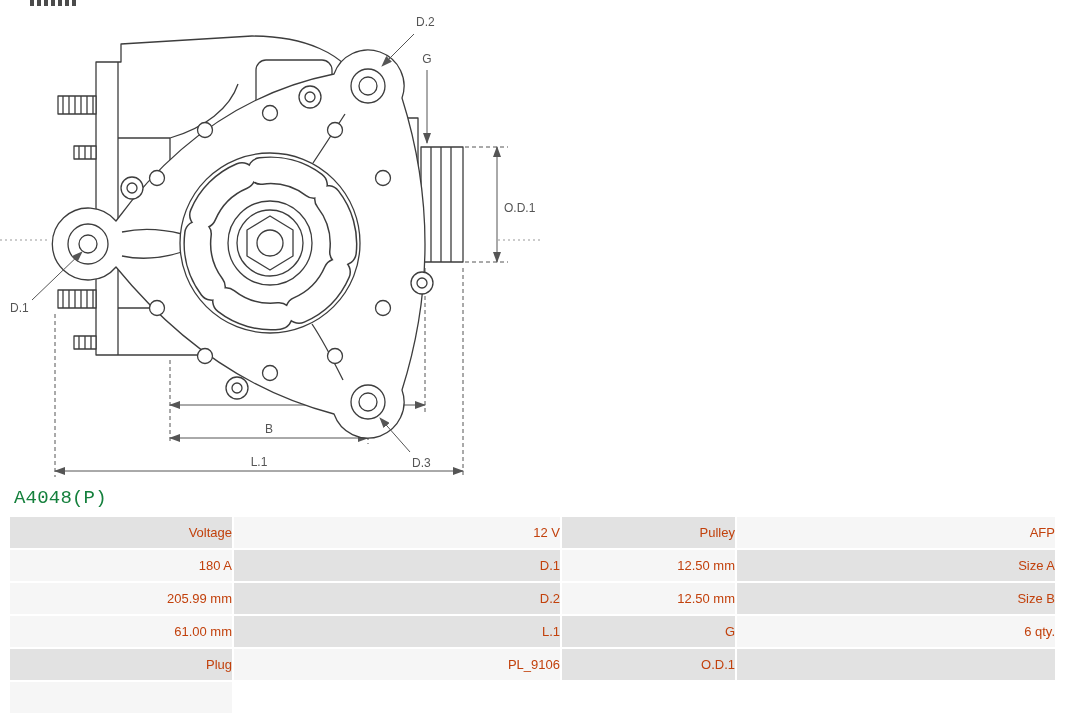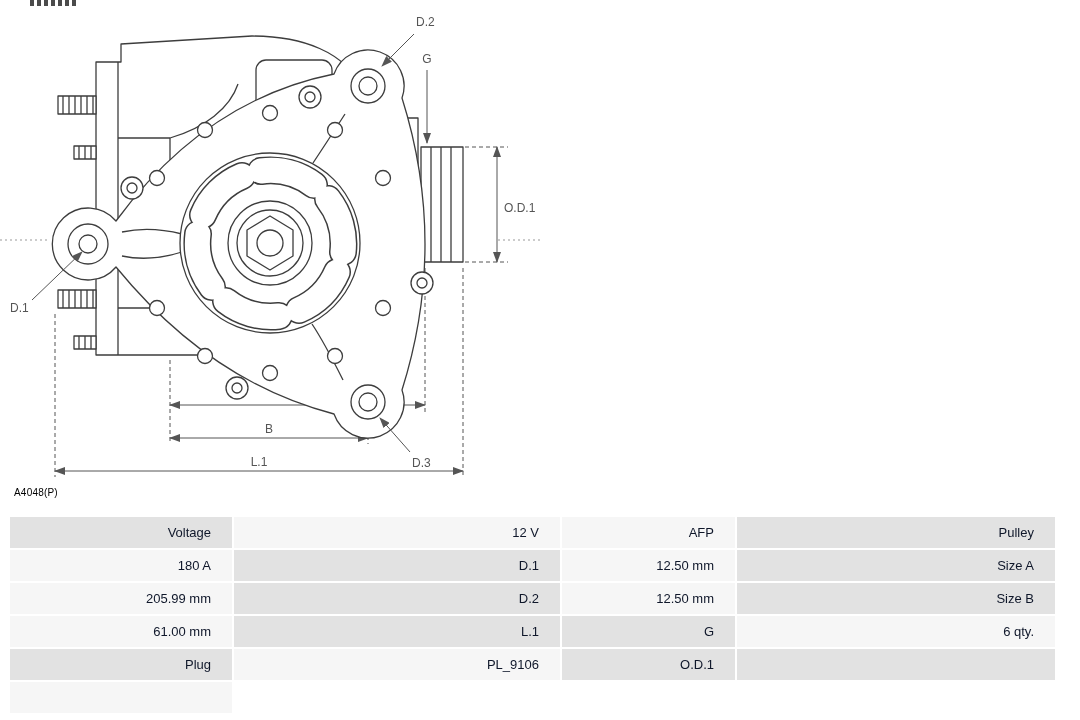--- a/index.html
+++ b/index.html
@@ -10,27 +10,27 @@
   .logo-frag { position:absolute; left:30px; top:0; width:46px; height:6px;
     background:repeating-linear-gradient(90deg,#2b2b2b 0 4px, transparent 4px 7px);
     opacity:.85; }
 
   svg text { font-family:"Liberation Sans", sans-serif; font-size:12px; fill:#555; }
 
   .side-svg  { position:absolute; left:0;   top:0; }
   .front-svg { position:absolute; left:540; top:0; }
 
   .part-number { position:absolute; left:14px; top:487px;
-    font-size:10px; color:#000000; letter-spacing:.2px; }
+    font-size:19px; color:#15803d; letter-spacing:.2px;font-family:Liberation Mono, monospace; }
 
   .spec-table { position:absolute; left:10px; top:517px; width:1045px;
     display:grid; grid-template-columns:222px 326px 173px 318px;
     grid-auto-rows:31px; gap:2px; background:#fff; }
-  .cell { font-size:13px; color:#0f172a; line-height:31px; text-align:right;
-    padding-right:21px; white-space:nowrap; overflow:hidden; }
+  .cell { font-size:13px; color:#c2410c; line-height:31px; text-align:right;
+    padding-right:0; white-space:nowrap; overflow:hidden; }
   .cell.label { background:#e2e2e2; }
   .cell.value { background:#f6f6f6; }
 </style>
 </head>
 <body>
 
 <div class="canvas">
 
   <div class="logo-frag"></div>
 
@@ -208,22 +208,22 @@
     <text x="416" y="26" text-anchor="start">D.2</text>
     <text x="10" y="312" text-anchor="start">D.1</text>
     <text x="412" y="467" text-anchor="start">D.3</text>
   </svg>
 
   <div class="part-number">A4048(P)</div>
 
   <div class="spec-table">
     <div class="cell label">Voltage</div>
     <div class="cell value">12 V</div>
+    <div class="cell label">Pulley</div>
     <div class="cell value">AFP</div>
-    <div class="cell label">Pulley</div>
 
     <div class="cell value">180 A</div>
     <div class="cell label">D.1</div>
     <div class="cell value">12.50 mm</div>
 
     <div class="cell label">Size A</div>
     <div class="cell value">205.99 mm</div>
     <div class="cell label">D.2</div>
     <div class="cell value">12.50 mm</div>
 

